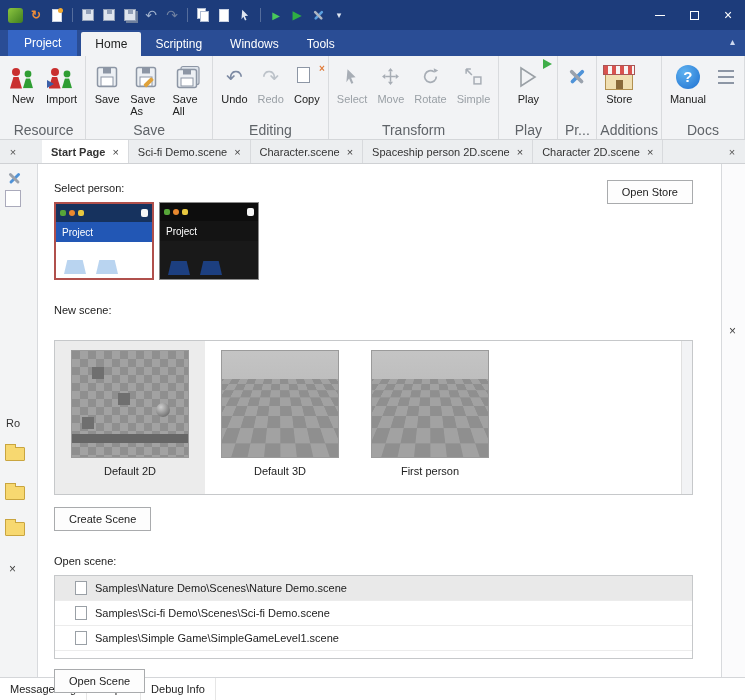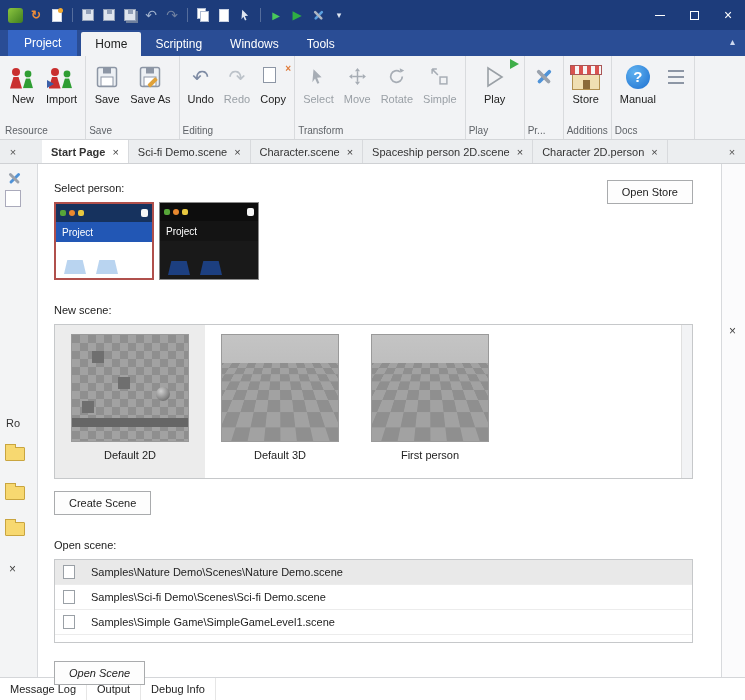--- a/index.html
+++ b/index.html
@@ -33,21 +33,21 @@
   .collapse-btn { position:absolute; right:10px; top:6px; color:#cdd8ef; font-size:10px; }
 
   
   .ribbon { height:84px; background:#f2f3f5; border-bottom:1px solid #d4d6d9; display:flex; align-items:stretch; padding-left:2px; }
   .rgroup { display:flex; flex-direction:column; border-right:1px solid #d9dbde; padding:2px 3px 0; }
   .rbtns { flex:1; display:flex; align-items:flex-start; }
   .rbtn { display:flex; flex-direction:column; align-items:center; padding:2px 5px 0; min-width:36px; font-size:11px; color:#222; }
   .rbtn .ric { height:33px; display:flex; align-items:center; justify-content:center; position:relative; }
   .rbtn.disabled { color:#9aa0a6; }
   .rbtn.small { min-width:30px; }
-  .glabel { height:17px; font-size:10px; color:#5f6368; text-align:left; line-height:17px; white-space:nowrap; }
+  .glabel { height:17px; font-size:14px; color:#5f6368; text-align:center; line-height:17px; white-space:nowrap; }
 
   .glyph-undo { font-size:20px; color:#7d8aa3; line-height:1; }
   .glyph-redo { font-size:20px; color:#bcc2c9; line-height:1; }
   .pawns { position:relative; width:26px; height:26px; }
   .pawn { position:absolute; bottom:1px; width:12px; height:21px; }
   .pawn .ph { position:absolute; top:0; left:50%; transform:translateX(-50%); width:8px; height:8px; border-radius:50%; }
   .pawn .pb { position:absolute; bottom:0; left:0; width:100%; height:12px; clip-path:polygon(30% 0,70% 0,100% 100%,0 100%); }
   .pawn.red .ph,.pawn.red .pb { background:#c92f2f; }
   .pawn.green .ph,.pawn.green .pb { background:#2f9e33; }
   .pawn.p2 { left:12px; transform:scale(.85); bottom:0; }
@@ -107,43 +107,43 @@
   .thumb.light .t-top { background:#16325e; }
   .thumb.light .t-mid { background:#2257b5; }
   .thumb.light .t-body { background:#fff; }
   .thumb.light .tf { background:#b9d4f0; }
   .thumb.dark .t-top { background:#0d0d0d; }
   .thumb.dark .t-mid { background:#141414; }
   .thumb.dark .t-body { background:#191919; }
   .thumb.dark .tf { background:#1c3f80; }
 
   
-  .scenes-panel { border:1px solid #c6c8ca; margin:8px 28px 0 0; height:155px; display:flex; position:relative; background:#fff; }
+  .scenes-panel { border:1px solid #c6c8ca; margin:24px 28px 0 0; height:155px; display:flex; position:relative; background:#fff; }
   .scene-scroll { position:absolute; right:0; top:0; bottom:0; width:11px; background:#f2f3f5; border-left:1px solid #e0e0e0; }
   .scard { width:150px; display:flex; flex-direction:column; align-items:center; padding-top:9px; }
   .scard.selected { background:#ececec; }
   .simg { width:118px; height:108px; position:relative; overflow:hidden; border:1px solid #9a9a9a; }
   .slabel { margin-top:7px; font-size:11px; color:#222; }
   .checker { background-color:#8f8f8f; background-image:linear-gradient(45deg,#a2a2a2 25%,transparent 25%,transparent 75%,#a2a2a2 75%),linear-gradient(45deg,#a2a2a2 25%,transparent 25%,transparent 75%,#a2a2a2 75%); background-size:16px 16px; background-position:0 0,8px 8px; }
   .flat2d { position:absolute; inset:0; }
   .bar2d { position:absolute; left:0; right:0; top:78%; height:9px; background:#666; }
   .sq { position:absolute; background:#6f6f6f; }
   .ball { position:absolute; border-radius:50%; background:radial-gradient(circle at 35% 30%,#cfcfcf,#777 72%); }
   .sky { position:absolute; inset:0; background:linear-gradient(#c4c4c4,#aeaeae); }
   .ground3d { position:absolute; left:-60%; right:-60%; top:26%; height:170%; transform:perspective(95px) rotateX(52deg); transform-origin:50% 0; }
   .cube { position:absolute; width:20px; height:18px; background:linear-gradient(115deg,#989898 55%,#6d6d6d 55%); }
   .cyl { position:absolute; width:12px; height:22px; background:linear-gradient(90deg,#8e8e8e,#c2c2c2 45%,#828282); border-radius:6px/3px; }
   .checkcube { position:absolute; width:24px; height:24px; background-color:#7c7c7c; background-image:linear-gradient(45deg,#9b9b9b 25%,transparent 25%,transparent 75%,#9b9b9b 75%),linear-gradient(45deg,#9b9b9b 25%,transparent 25%,transparent 75%,#9b9b9b 75%); background-size:8px 8px; background-position:0 0,4px 4px; }
   .empty-bg { position:absolute; inset:0; background:linear-gradient(#cdcdcd,#bfbfbf); }
 
   
   .openlist { border:1px solid #c6c8ca; margin:8px 28px 0 0; background:#fff; padding-bottom:7px; }
-  .lrow { height:25px; display:flex; align-items:center; gap:16px; padding-left:8px; font-size:11px; border-bottom:1px solid #ececec; }
+  .lrow { height:25px; display:flex; align-items:center; gap:8px; padding-left:20px; font-size:11px; border-bottom:1px solid #ececec; }
   .lrow.selected { background:#e9e9e9; }
-  .licon { width:12px; height:14px; background:#fff; border:1px solid #9aa0a6; flex:0 0 auto; } .mt24 { margin-top:24px; } .mt12 { margin-top:12px; } .mt10 { margin-top:18px;font-style:italic; }
+  .licon { width:12px; height:14px; background:#fff; border:1px solid #9aa0a6; flex:0 0 auto; } .mt24 { margin-top:24px; } .mt12 { margin-top:12px; } .mt10 { margin-top:10px; }
 
   
   .statusbar { height:23px; border-top:1px solid #d4d6d9; display:flex; align-items:stretch; font-size:11px; color:#222; background:#fff; }
   .sbtab { display:flex; align-items:center; padding:0 10px; border-right:1px solid #e6e6e6; }
 </style>
 </head>
 <body>
 
 <div class="titlebar">
   <div class="qat">
@@ -268,20 +268,31 @@
       <div class="rbtn">
         <span class="ric">
           <svg width="24" height="24" viewBox="0 0 24 24">
               <rect x="2.5" y="2.5" width="19" height="19" rx="2" fill="#edf0f4" stroke="#8d96a5" stroke-width="1.5"></rect>
               <rect x="8" y="2.5" width="8" height="6" fill="#8d96a5"></rect>
               <rect x="6" y="12" width="12" height="9" fill="#fff" stroke="#8d96a5"></rect>
               <rect x="13" y="12" width="4" height="11" rx="1" transform="rotate(45 15 17)" fill="#e0a23a"></rect>
             </svg>
         </span>
         <span>Save As</span>
+      </div>
+      <div class="rbtn">
+        <span class="ric">
+          <svg width="26" height="24" viewBox="0 0 26 24">
+              <rect x="6" y="1.5" width="18" height="18" rx="2" fill="#dde2ea" stroke="#8d96a5" stroke-width="1.2"></rect>
+              <rect x="2.5" y="4.5" width="19" height="18" rx="2" fill="#edf0f4" stroke="#8d96a5" stroke-width="1.5"></rect>
+              <rect x="8" y="4.5" width="8" height="5" fill="#8d96a5"></rect>
+              <rect x="6" y="13" width="12" height="8" fill="#fff" stroke="#8d96a5"></rect>
+            </svg>
+        </span>
+        <span>Save All</span>
       </div>
     </div>
     <div class="glabel">Save</div>
   </div>
 
   <div class="rgroup">
     <div class="rbtns">
       <div class="rbtn">
         <span class="ric">
             <span class="glyph-undo">↶</span>
@@ -426,21 +437,21 @@
   </span>
   <span class="dtab">
     <span>Character.scene</span>
     <span class="dtx">×</span>
   </span>
   <span class="dtab">
     <span>Spaceship person 2D.scene</span>
     <span class="dtx">×</span>
   </span>
   <span class="dtab">
-    <span>Character 2D.person</span>
+    <span>Character 2D.scene</span>
     <span class="dtx">×</span>
   </span>
   <span class="dt-fill"></span>
   <span class="dt-side">×</span>
 </div>
 
 <div class="main">
 
   <div class="leftrail">
     <span class="tools-svg">

